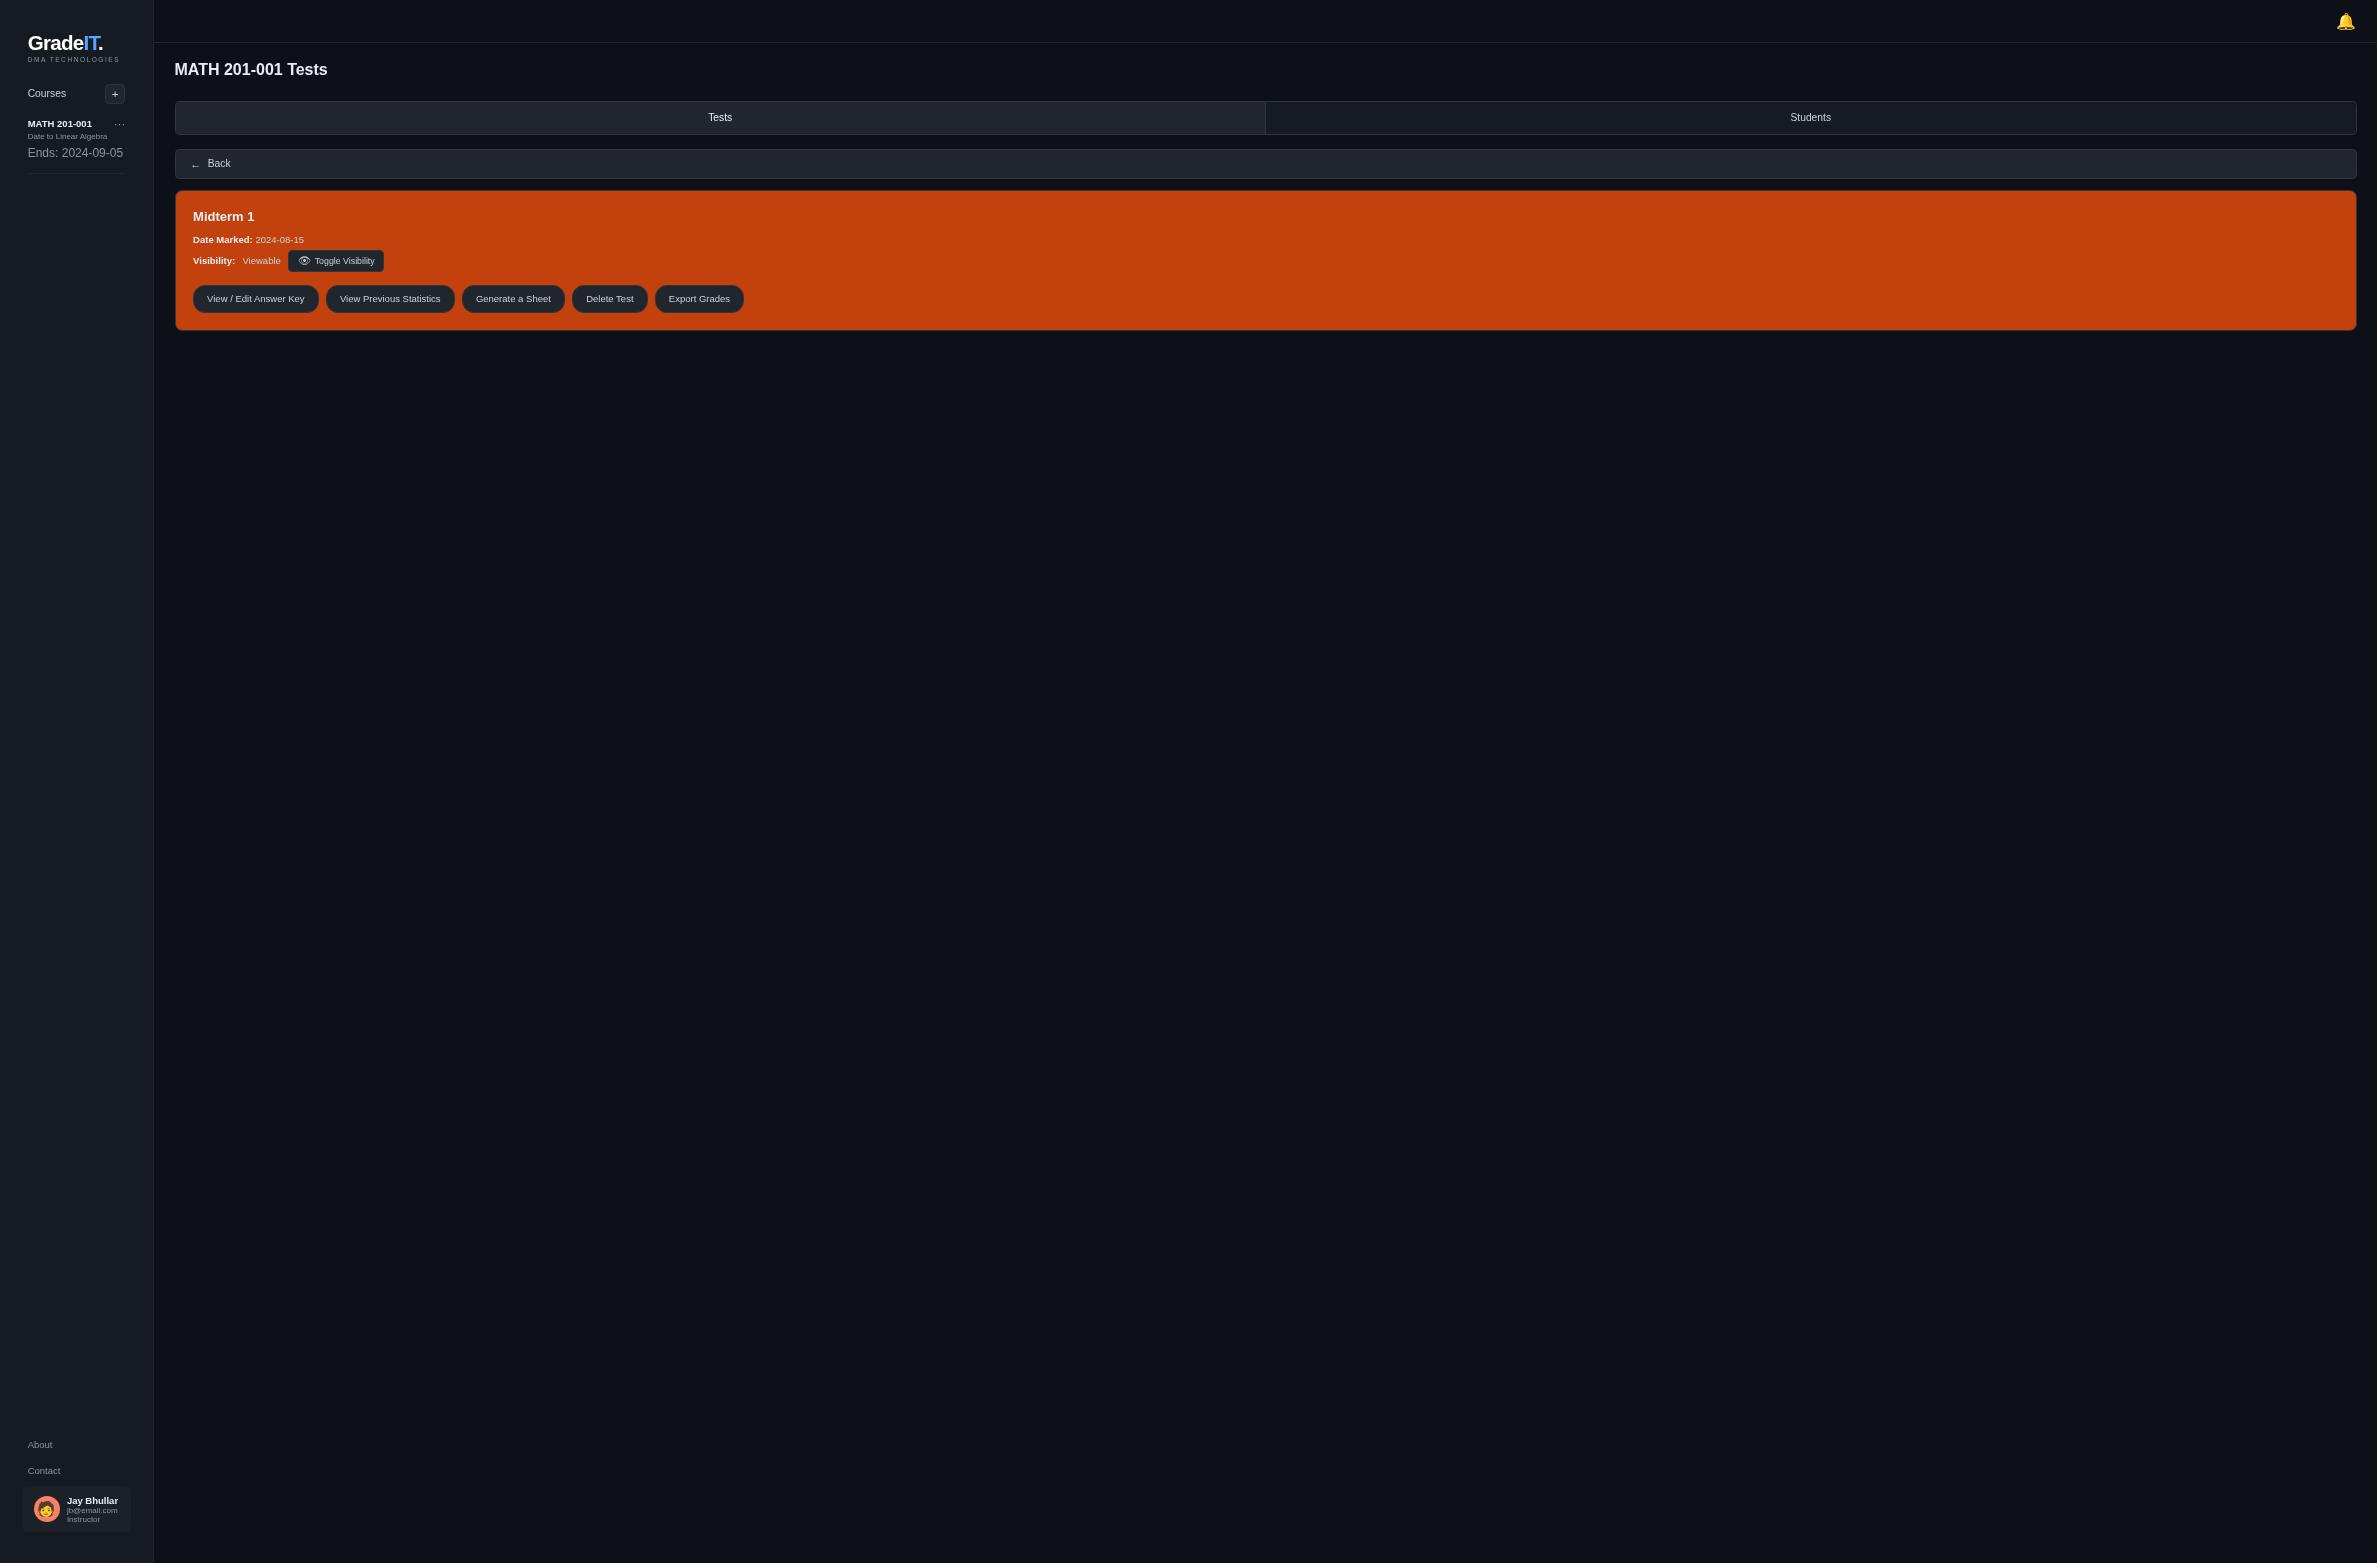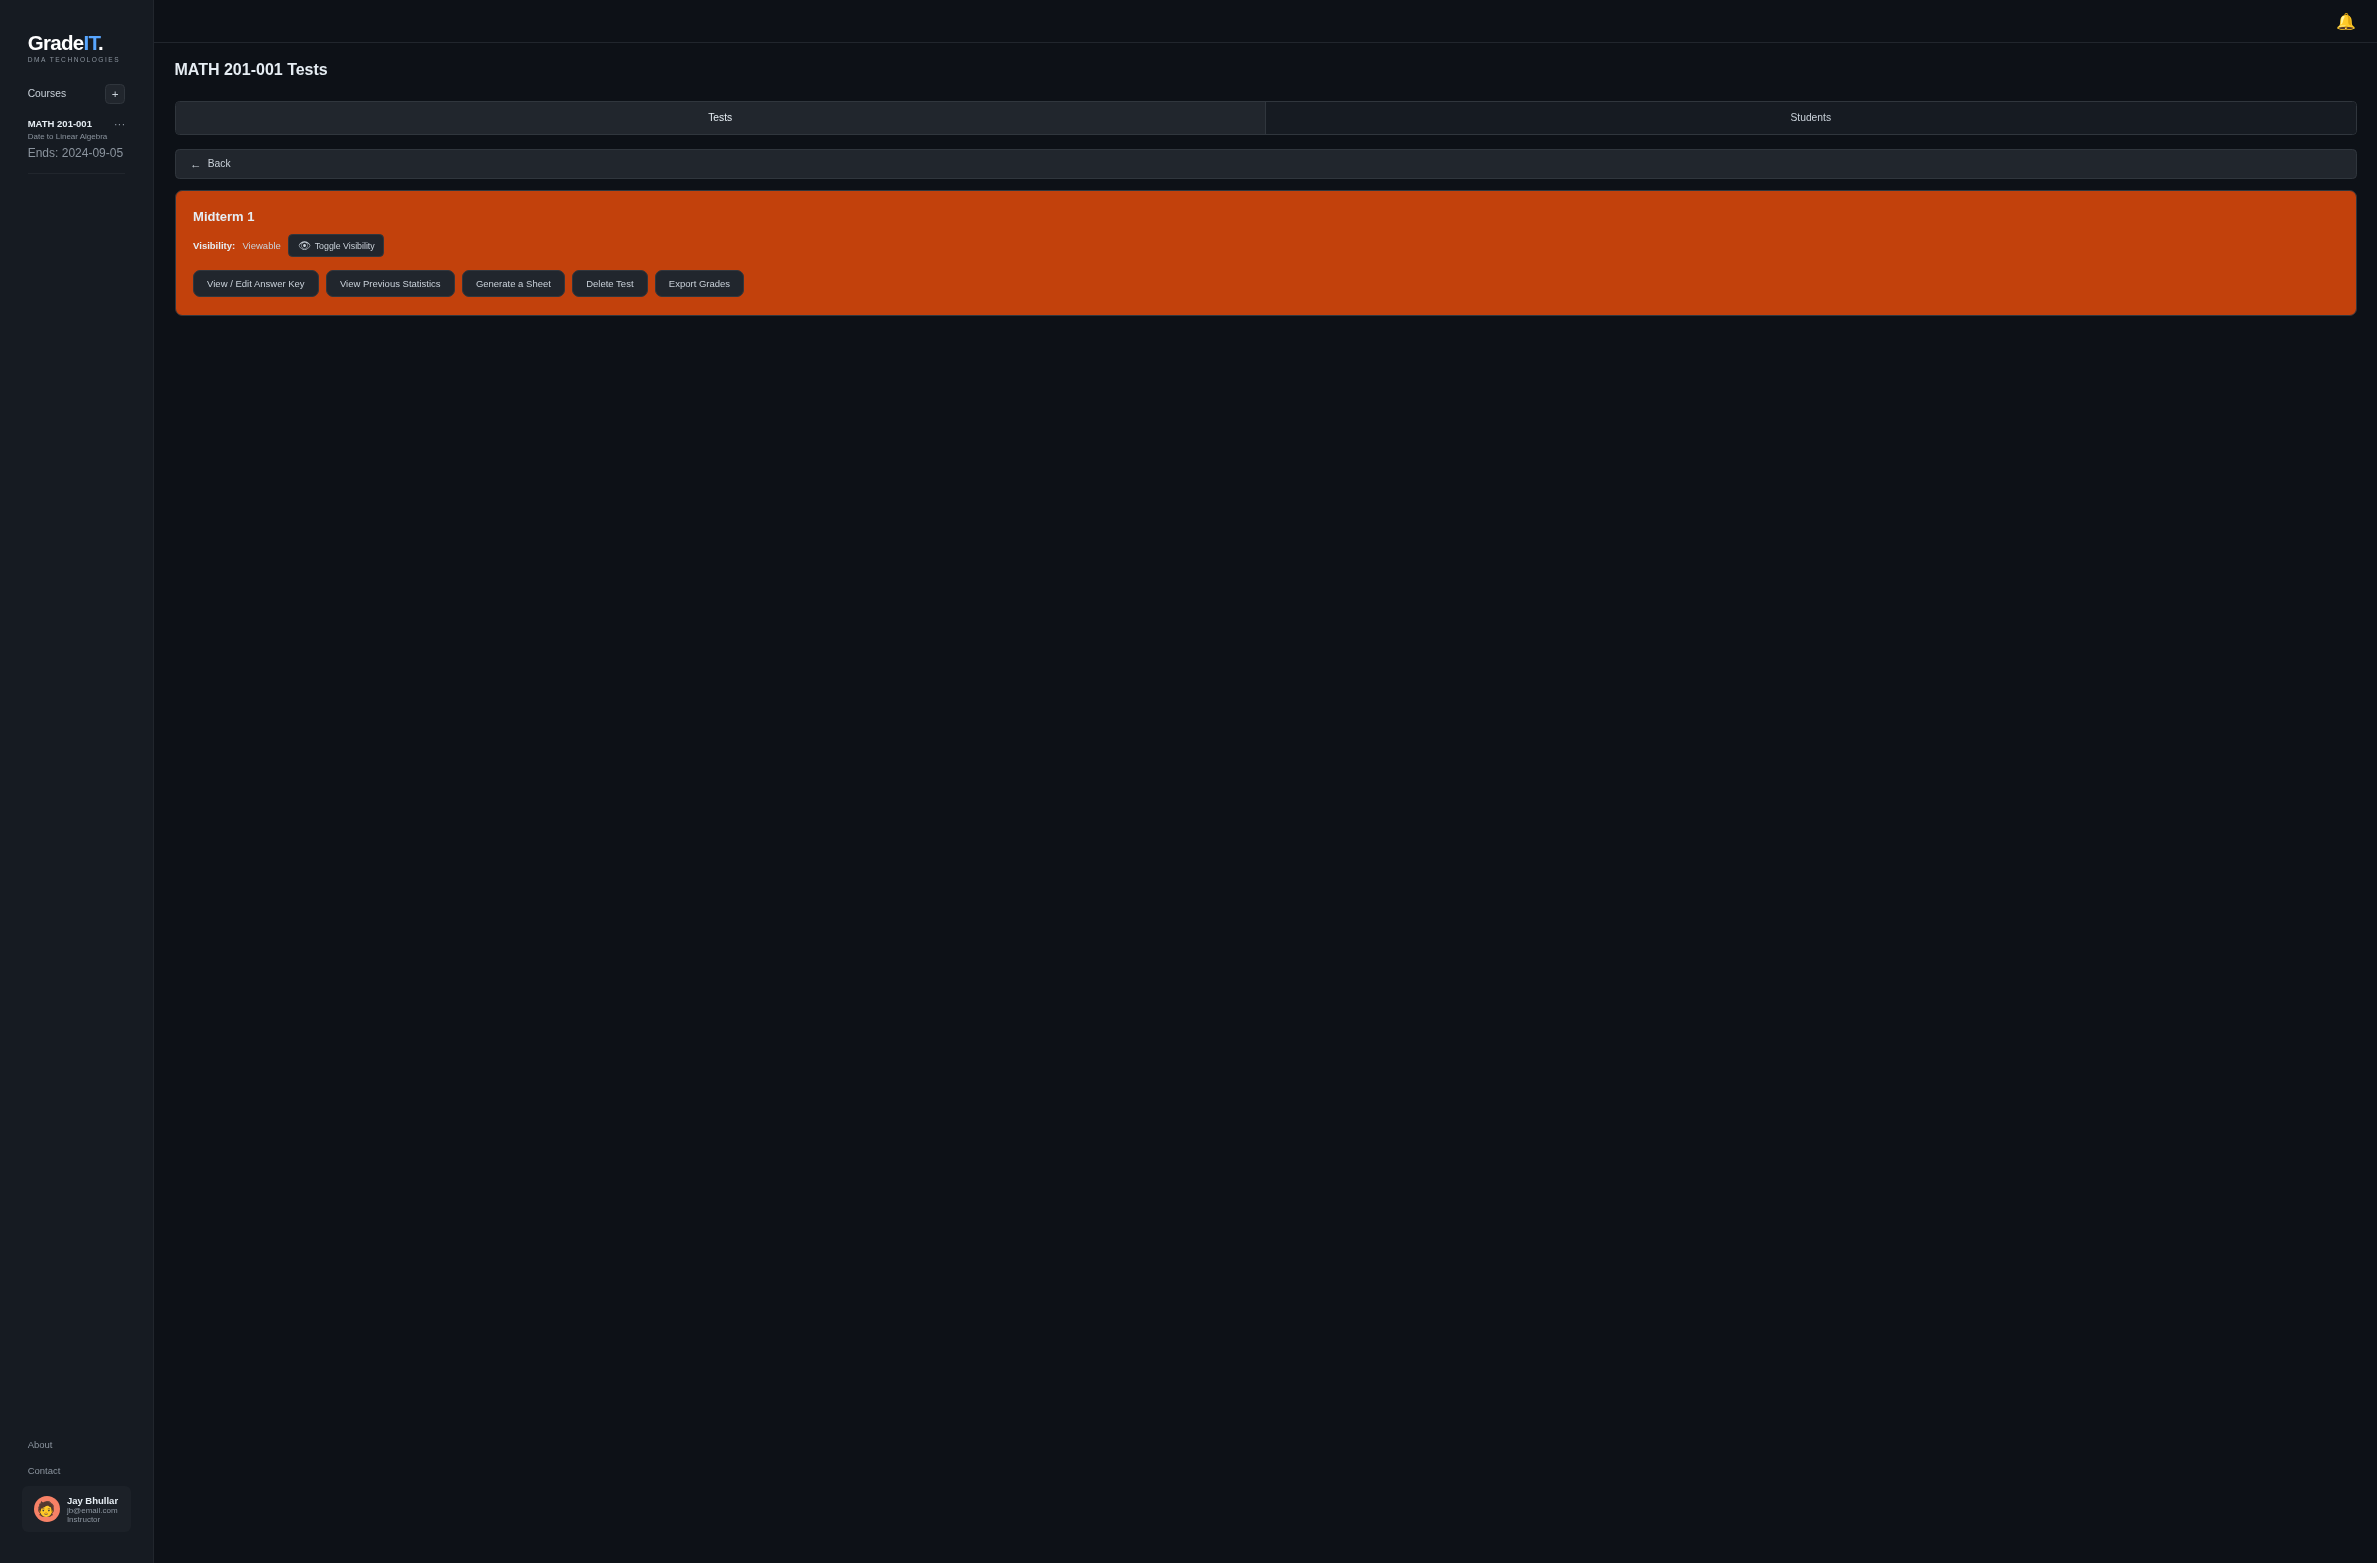--- a/index.html
+++ b/index.html
@@ -313,21 +313,21 @@
 
     
     .action-buttons {
       display: flex;
       gap: 7.3px;
       flex-wrap: wrap;
     }
 
     .action-btn {
       padding: 7.3px 13px;
-      border-radius: 7px;
+      border-radius: 12px;
       border: 0.7px solid #30363d;
       background: #21262d;
       color: #c9d1d9;
       cursor: pointer;
       font-size: 9.5px;
       white-space: nowrap;
     }
   </style>
 </head>
 <body>
@@ -388,20 +388,24 @@
     </div>
 
     <button class="back-btn">
       <span class="back-arrow">←</span>
       <span>Back</span>
     </button>
 
     <div class="test-card">
       <div class="test-title">Midterm 1</div>
 
+      <div class="test-meta">
+        <strong>Date Marked:</strong>
+        <span>2024-08-15</span>
+      </div>
 
       <div class="visibility-row">
         <strong>Visibility:</strong>
         <span>Viewable</span>
         <button class="toggle-visibility-btn">
           <span class="eye-icon">👁</span>
           <span>Toggle Visibility</span>
         </button>
       </div>
 

